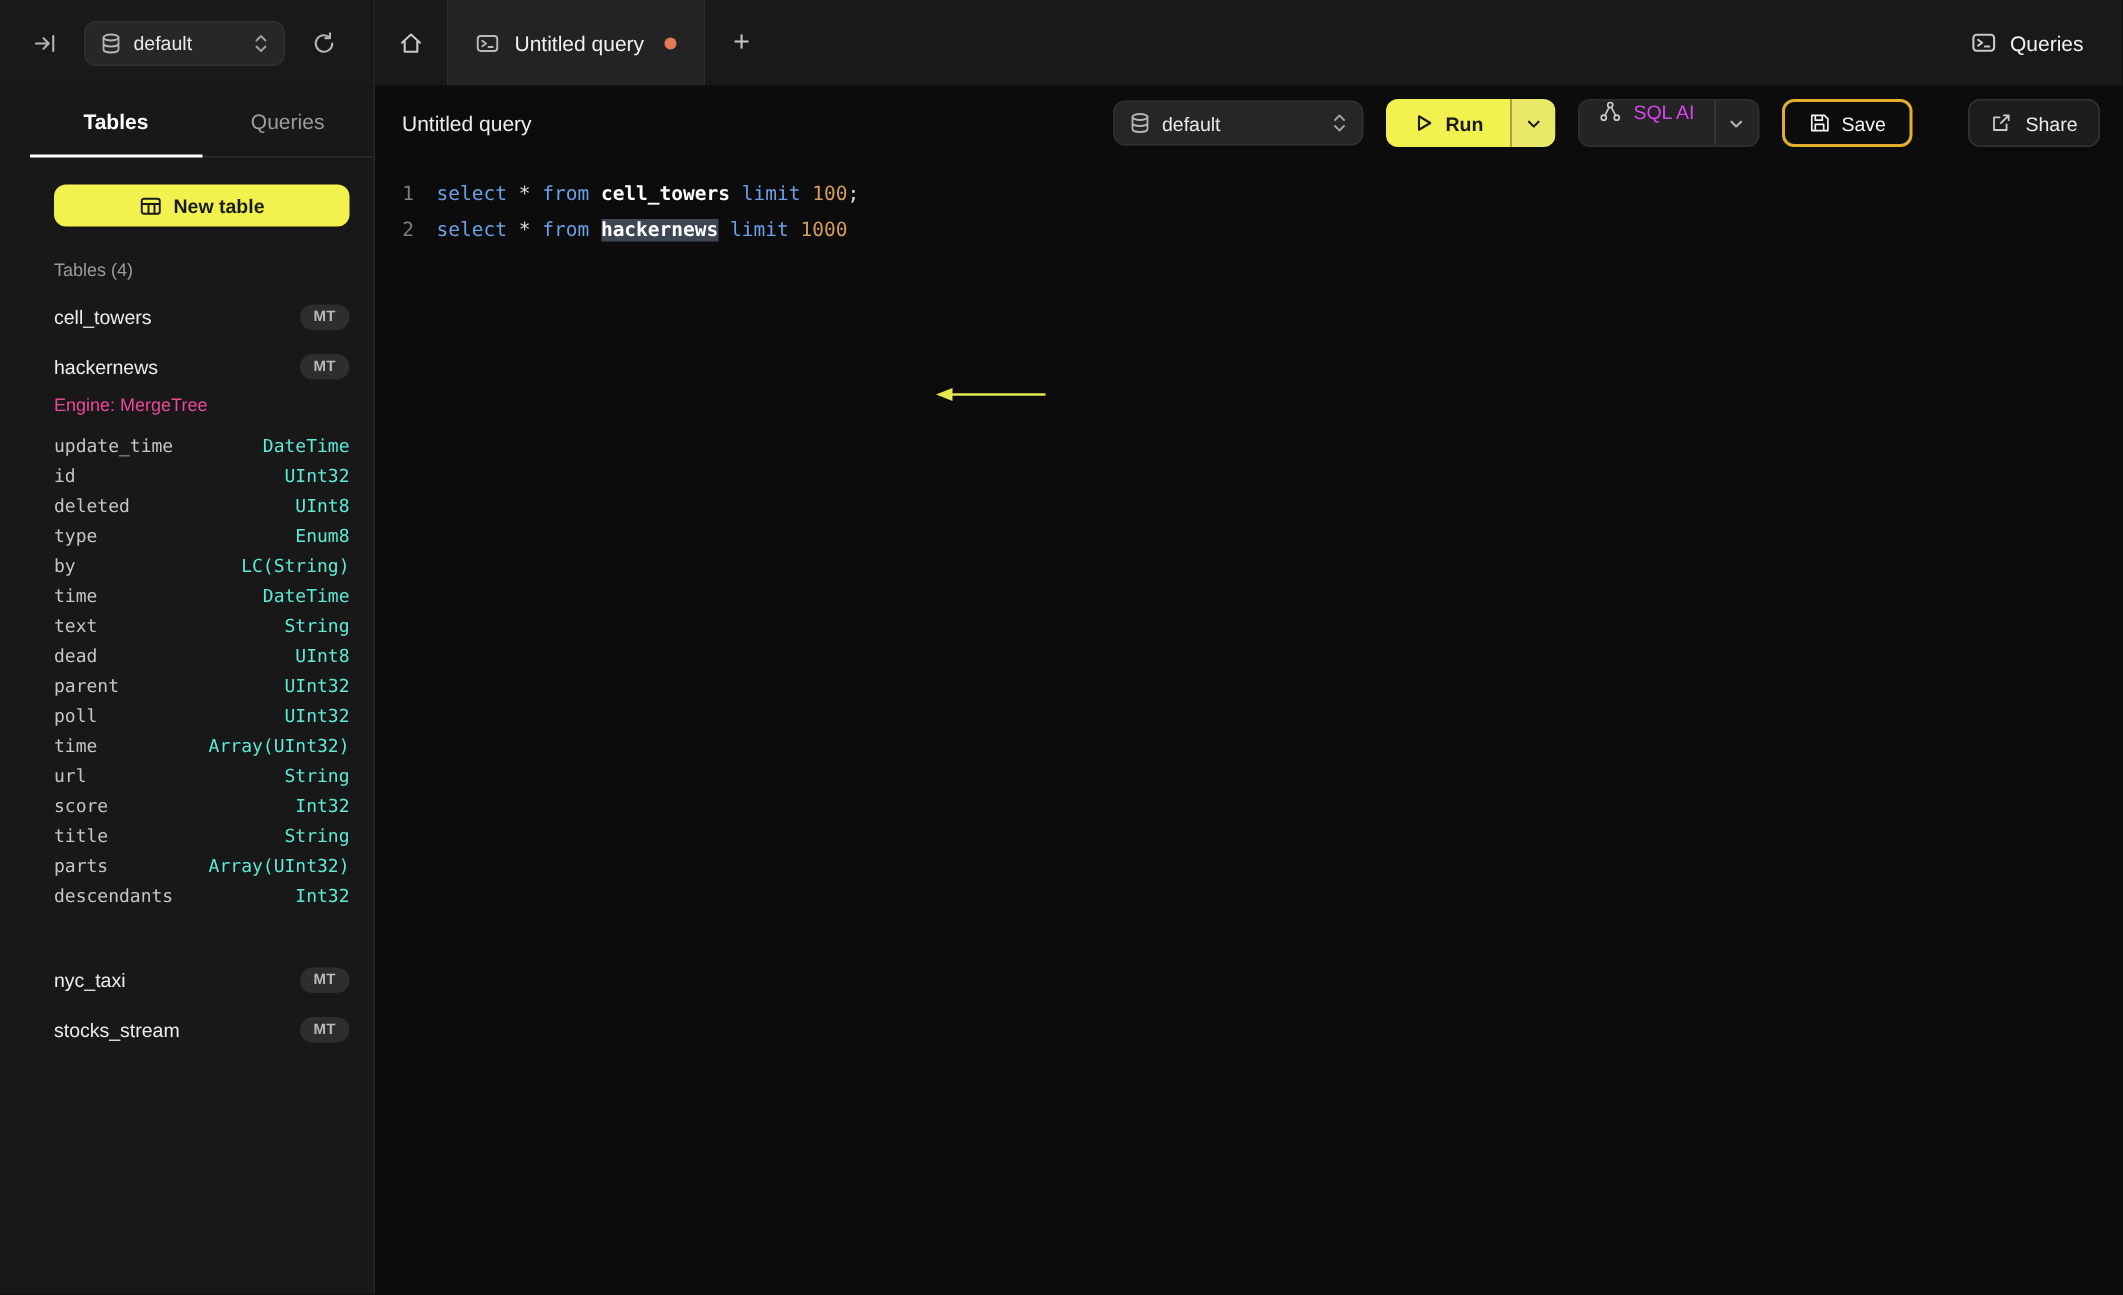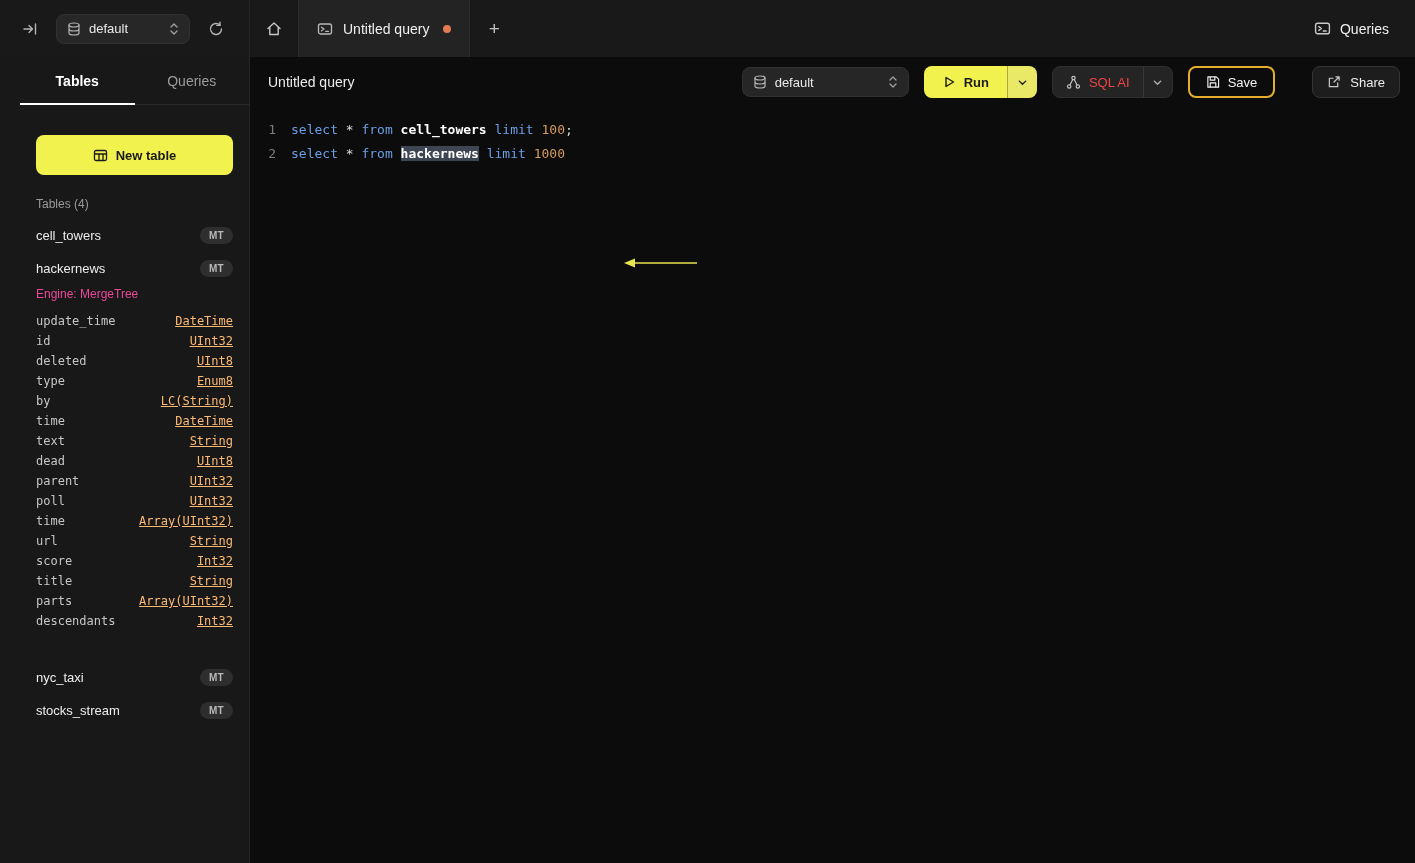--- a/index.html
+++ b/index.html
@@ -29,51 +29,51 @@
 
   
   .body { flex:1; display:flex; min-height:0; }
 
   
   .sidebar { width:250px; flex:none; background:#181818; border-right:1px solid #262626; overflow:hidden;padding-left:20px; }
   .side-tabs { display:flex; height:48px; border-bottom:1px solid #2a2a2a; }
   .side-tab { flex:1; background:none; border:none; font-size:14px; color:#9c9c9c; position:relative; }
   .side-tab.active { color:#ffffff; font-weight:700; }
   .side-tab.active::after { content:""; position:absolute; left:0; right:0; bottom:-1px; height:2px; background:#ffffff; }
-  .new-table-btn { margin:30px 16px 0; width:calc(100% - 32px); height:40px; border:none; border-radius:8px;
+  .new-table-btn { margin:18px 16px 0; width:calc(100% - 32px); height:28px; border:none; border-radius:8px;
     font-size:13px; font-weight:700; color:#1a1a1a; display:flex; align-items:center; justify-content:center; gap:8px; }
   .search-box { margin:16px 16px 0; height:32px; background:#1d1d1d; border:1px solid #2d2d2d; border-radius:8px;
     display:flex; align-items:center; gap:8px; padding:0 10px; color:#8a8a8a; }
   .search-box input { flex:1; background:transparent; border:none; outline:none; color:#dddddd; font-size:13px; min-width:0; }
   .search-box input::placeholder { color:#8a8a8a; }
   .tables-section { padding:22px 16px 0; }
   .section-label { font-size:12px; color:#9a9a9a; margin-bottom:8px; }
   .table-row { display:flex; align-items:center; justify-content:space-between; height:33px; cursor:pointer; }
   .table-name { font-size:13px; color:#ededed; font-weight:500; }
   .badge { background:#2e2e2e; color:#b9b9b9; font-size:10px; font-weight:700; padding:3px 9px; border-radius:10px; letter-spacing:.3px; }
   .engine-line { font-size:12px; color:#ec4899; margin:2px 0 10px; }
   .cols { margin-bottom:30px; }
   .col-row { display:flex; align-items:center; justify-content:space-between; height:20px;
     font-family:"DejaVu Sans Mono", monospace; font-size:12px; }
   .col-name { color:#c6c6c6; }
-  .col-type { color:#fdba74;text-decoration:underline; }
+  .col-type { color:#5eead4; }
 
   
   .main { flex:1; position:relative; background:#0c0c0c; min-width:0; }
   .main-header { height:50px; display:flex; align-items:center; padding:0 15px 0 18px; gap:15px; }
   .main-title { font-size:14px; color:#ededed; margin-right:auto; }
   .select-pill { height:30px; width:167px; background:#262626; border:1px solid #313131; border-radius:8px;
     display:flex; align-items:center; gap:8px; padding:0 10px; color:#e9e9e9; font-size:13px; }
   .select-pill .chev { margin-left:auto; color:#a0a0a0; display:flex; }
   .run-group { display:flex; height:32px; border-radius:8px; overflow:hidden; }
   .run-main { border:none; display:flex; align-items:center; gap:8px; padding:0 18px; font-size:13px; font-weight:700; color:#1b1b1b; }
   .run-caret { width:30px; border:none; border-left:1px solid rgba(0,0,0,.28); background:#e9e967; color:#1b1b1b;
     display:flex; align-items:center; justify-content:center; }
   .sqlai-group { display:flex; height:32px; background:#242424; border:1px solid #2f2f2f; border-radius:8px; overflow:hidden; }
-  .sqlai-main { background:none; border:none; display:flex; align-items:center; gap:8px; padding:0 13px; color:#ef4444; font-size:13px; }
+  .sqlai-main { background:none; border:none; display:flex; gap:8px; padding:0 13px; color:#d946ef; font-size:13px; }
   .sqlai-main .ai-icon { color:#c9c9c9; display:flex; }
   .sqlai-caret { width:29px; background:none; border:none; border-left:1px solid #383838; color:#b5b5b5;
     display:flex; align-items:center; justify-content:center; }
   .save-btn { height:32px; padding:0 16px; background:transparent; border-radius:8px; color:#f4f4f4; font-size:13px;
     display:flex; align-items:center; gap:8px; font-weight:500; }
   .share-btn { height:32px; padding:0 14px; background:#1d1d1d; border:1px solid #343434; border-radius:8px;
     color:#ededed; font-size:13px; display:flex; align-items:center; gap:9px; margin-left:22px; }
 
   
   .editor { padding-top:10px; font-family:"DejaVu Sans Mono", monospace; font-size:13px; }

